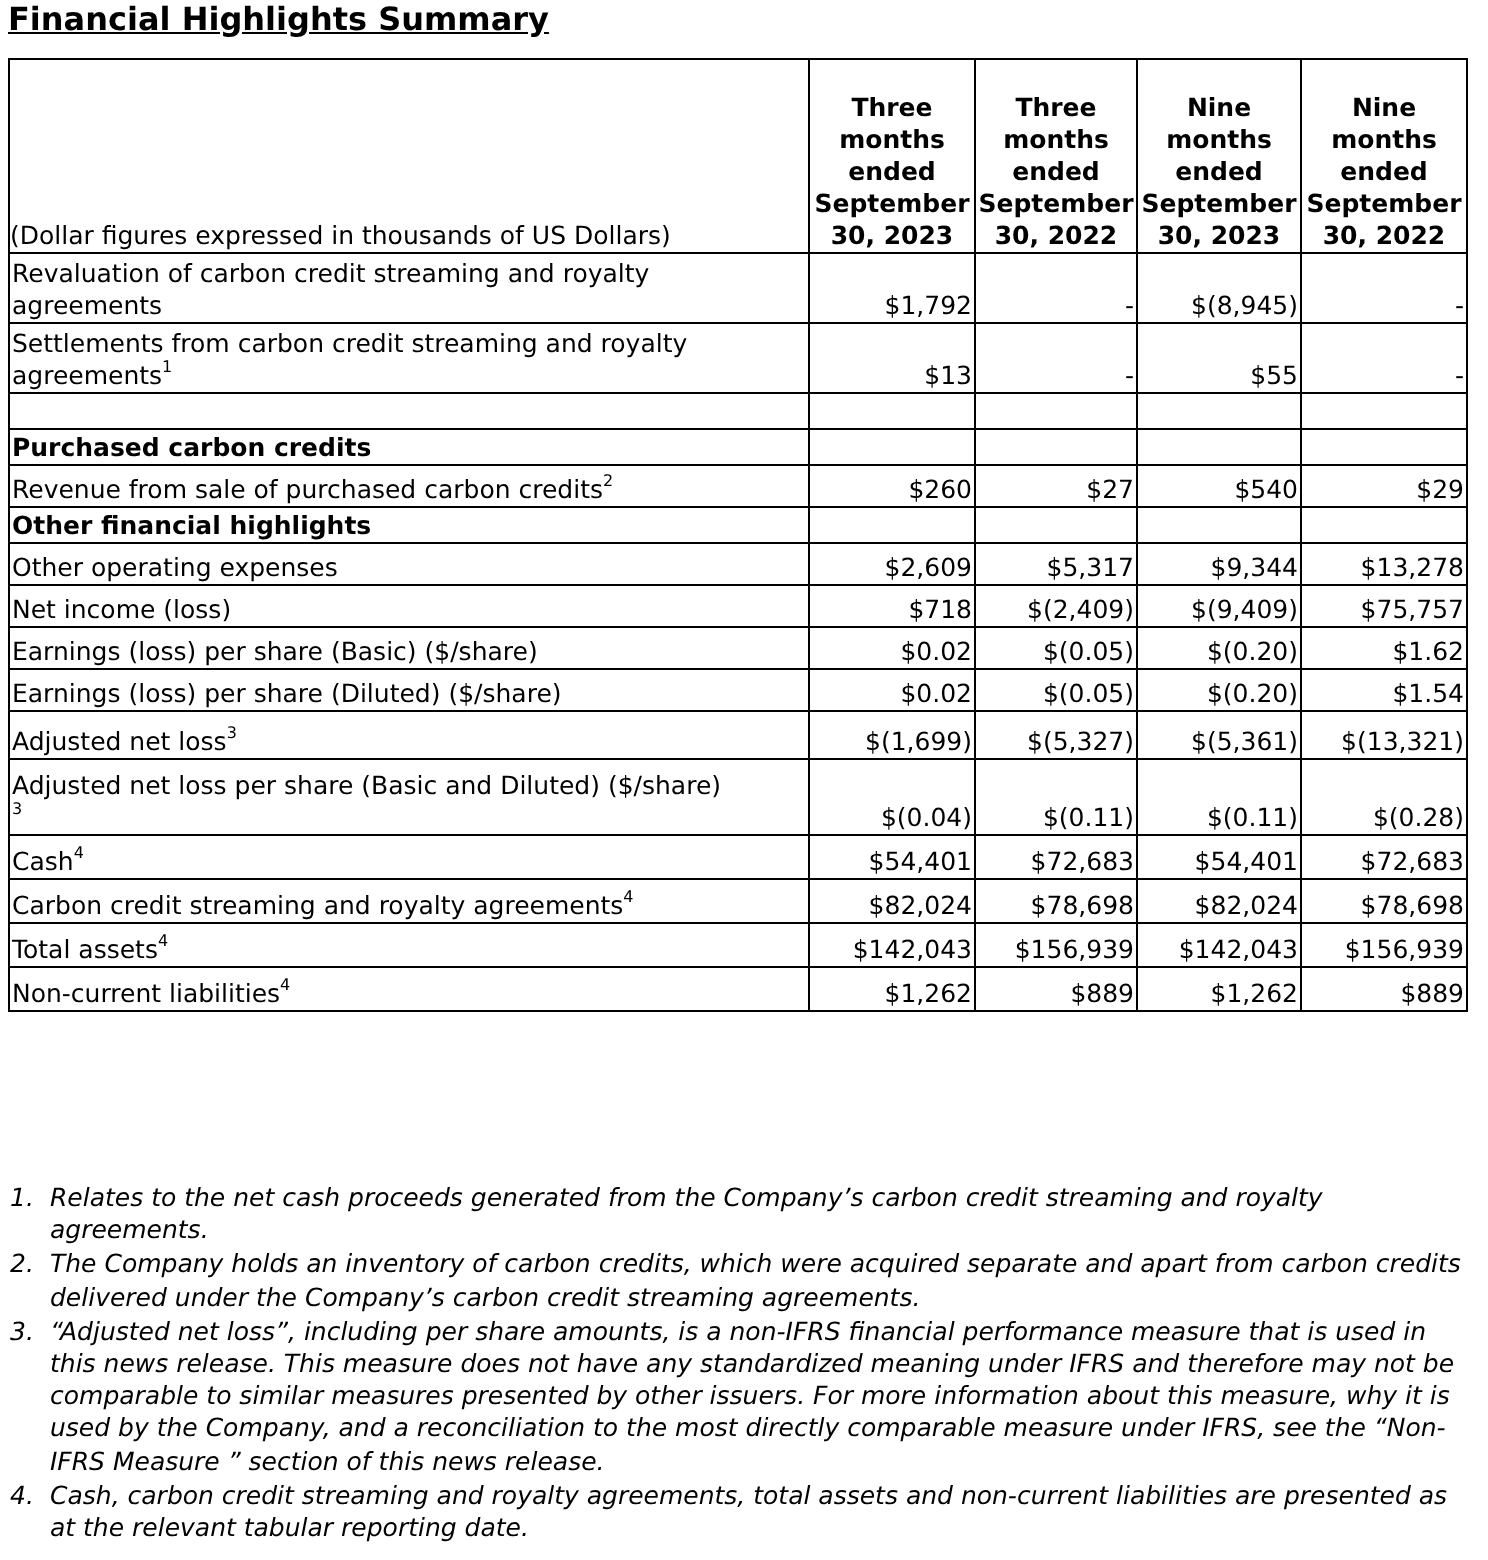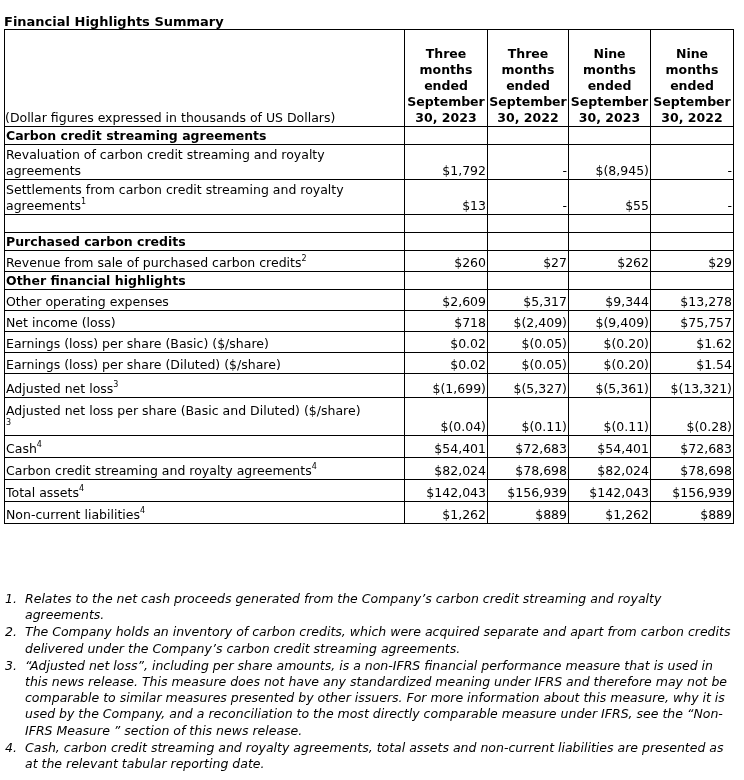--- a/index.html
+++ b/index.html
@@ -11,24 +11,25 @@
       width: 744px;
       height: 780px;
       position: relative;
       font-family: "DejaVu Sans", sans-serif;
       color: #000000;
       overflow: hidden;
     }
     .title {
       position: absolute;
       left: 4px;
-      top: 14px;
-      font-size: 13px;
+      top: 0;
+      font-size: 16px;
       font-weight: bold;
       letter-spacing: 0;
+      text-decoration: underline;
     }
     table.fin {
       position: absolute;
       left: 4px;
       top: 29px;
       border-collapse: collapse;
       table-layout: fixed;
       width: 729px;
       font-size: 12.5px;
     }
@@ -121,27 +122,20 @@
     <tr>
       <th class="hdr-label">(Dollar figures expressed in thousands of US Dollars)</th>
       <th class="hdr-col">Three months ended September 30, 2023</th>
       <th class="hdr-col">Three months ended September 30, 2022</th>
       <th class="hdr-col">Nine months ended September 30, 2023</th>
       <th class="hdr-col">Nine months ended September 30, 2022</th>
     </tr>
   </thead>
   <tbody>
 
-    <tr class="section r1">
-      <td class="label">Carbon credit streaming agreements</td>
-      <td></td>
-        <td></td>
-        <td></td>
-        <td></td>
-    </tr>
     <tr class="r2">
       <td class="label"><span>Revaluation of carbon credit streaming and royalty agreements</span></td>
       <td class="val b">$1,792</td>
       <td class="val">-</td>
       <td class="val b">$(8,945)</td>
       <td class="val">-</td>
     </tr>
     <tr class="r2">
       <td class="label"><span>Settlements from carbon credit streaming and royalty agreements</span><sup>1</sup></td>
       <td class="val b">$13</td>
@@ -161,21 +155,21 @@
       <td class="label">Purchased carbon credits</td>
       <td></td>
         <td></td>
         <td></td>
         <td></td>
     </tr>
     <tr class="rtall">
       <td class="label"><span>Revenue from sale of purchased carbon credits</span><sup>2</sup></td>
       <td class="val b">$260</td>
       <td class="val">$27</td>
-      <td class="val b">$262</td>
+      <td class="val b">$540</td>
       <td class="val">$29</td>
     </tr>
 
     <tr class="section r1">
       <td class="label">Other financial highlights</td>
       <td></td>
         <td></td>
         <td></td>
         <td></td>
     </tr>

